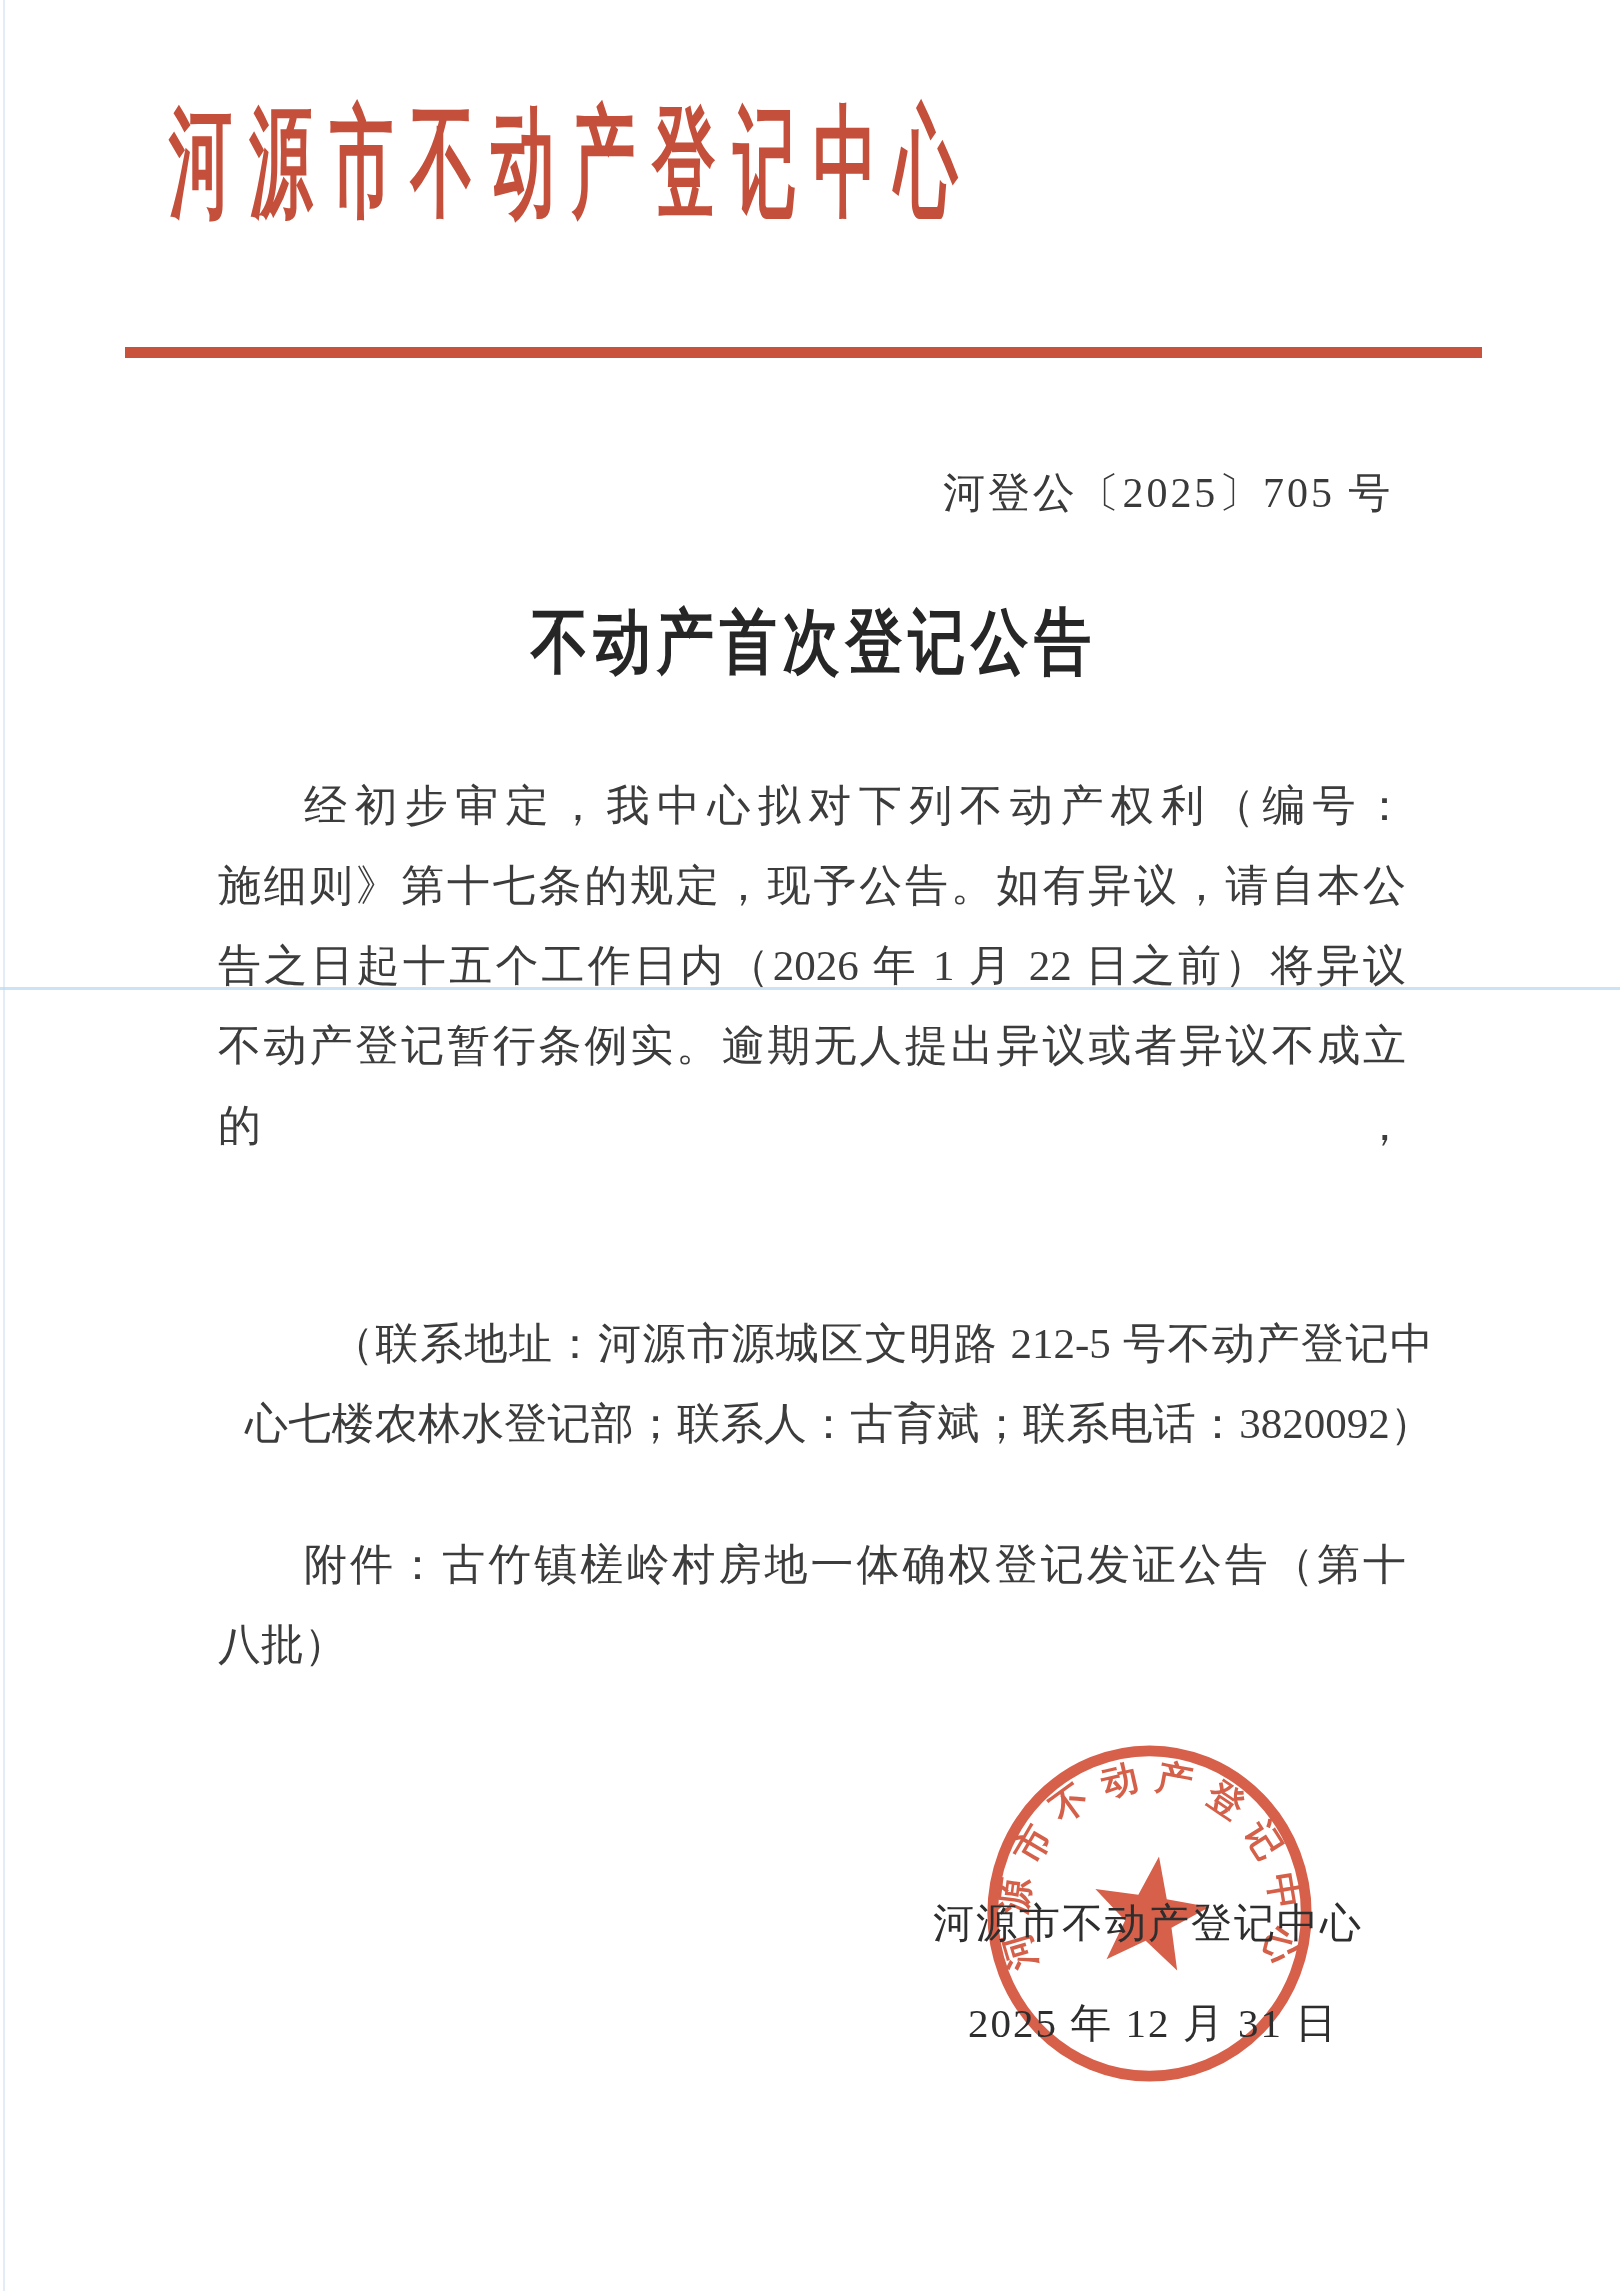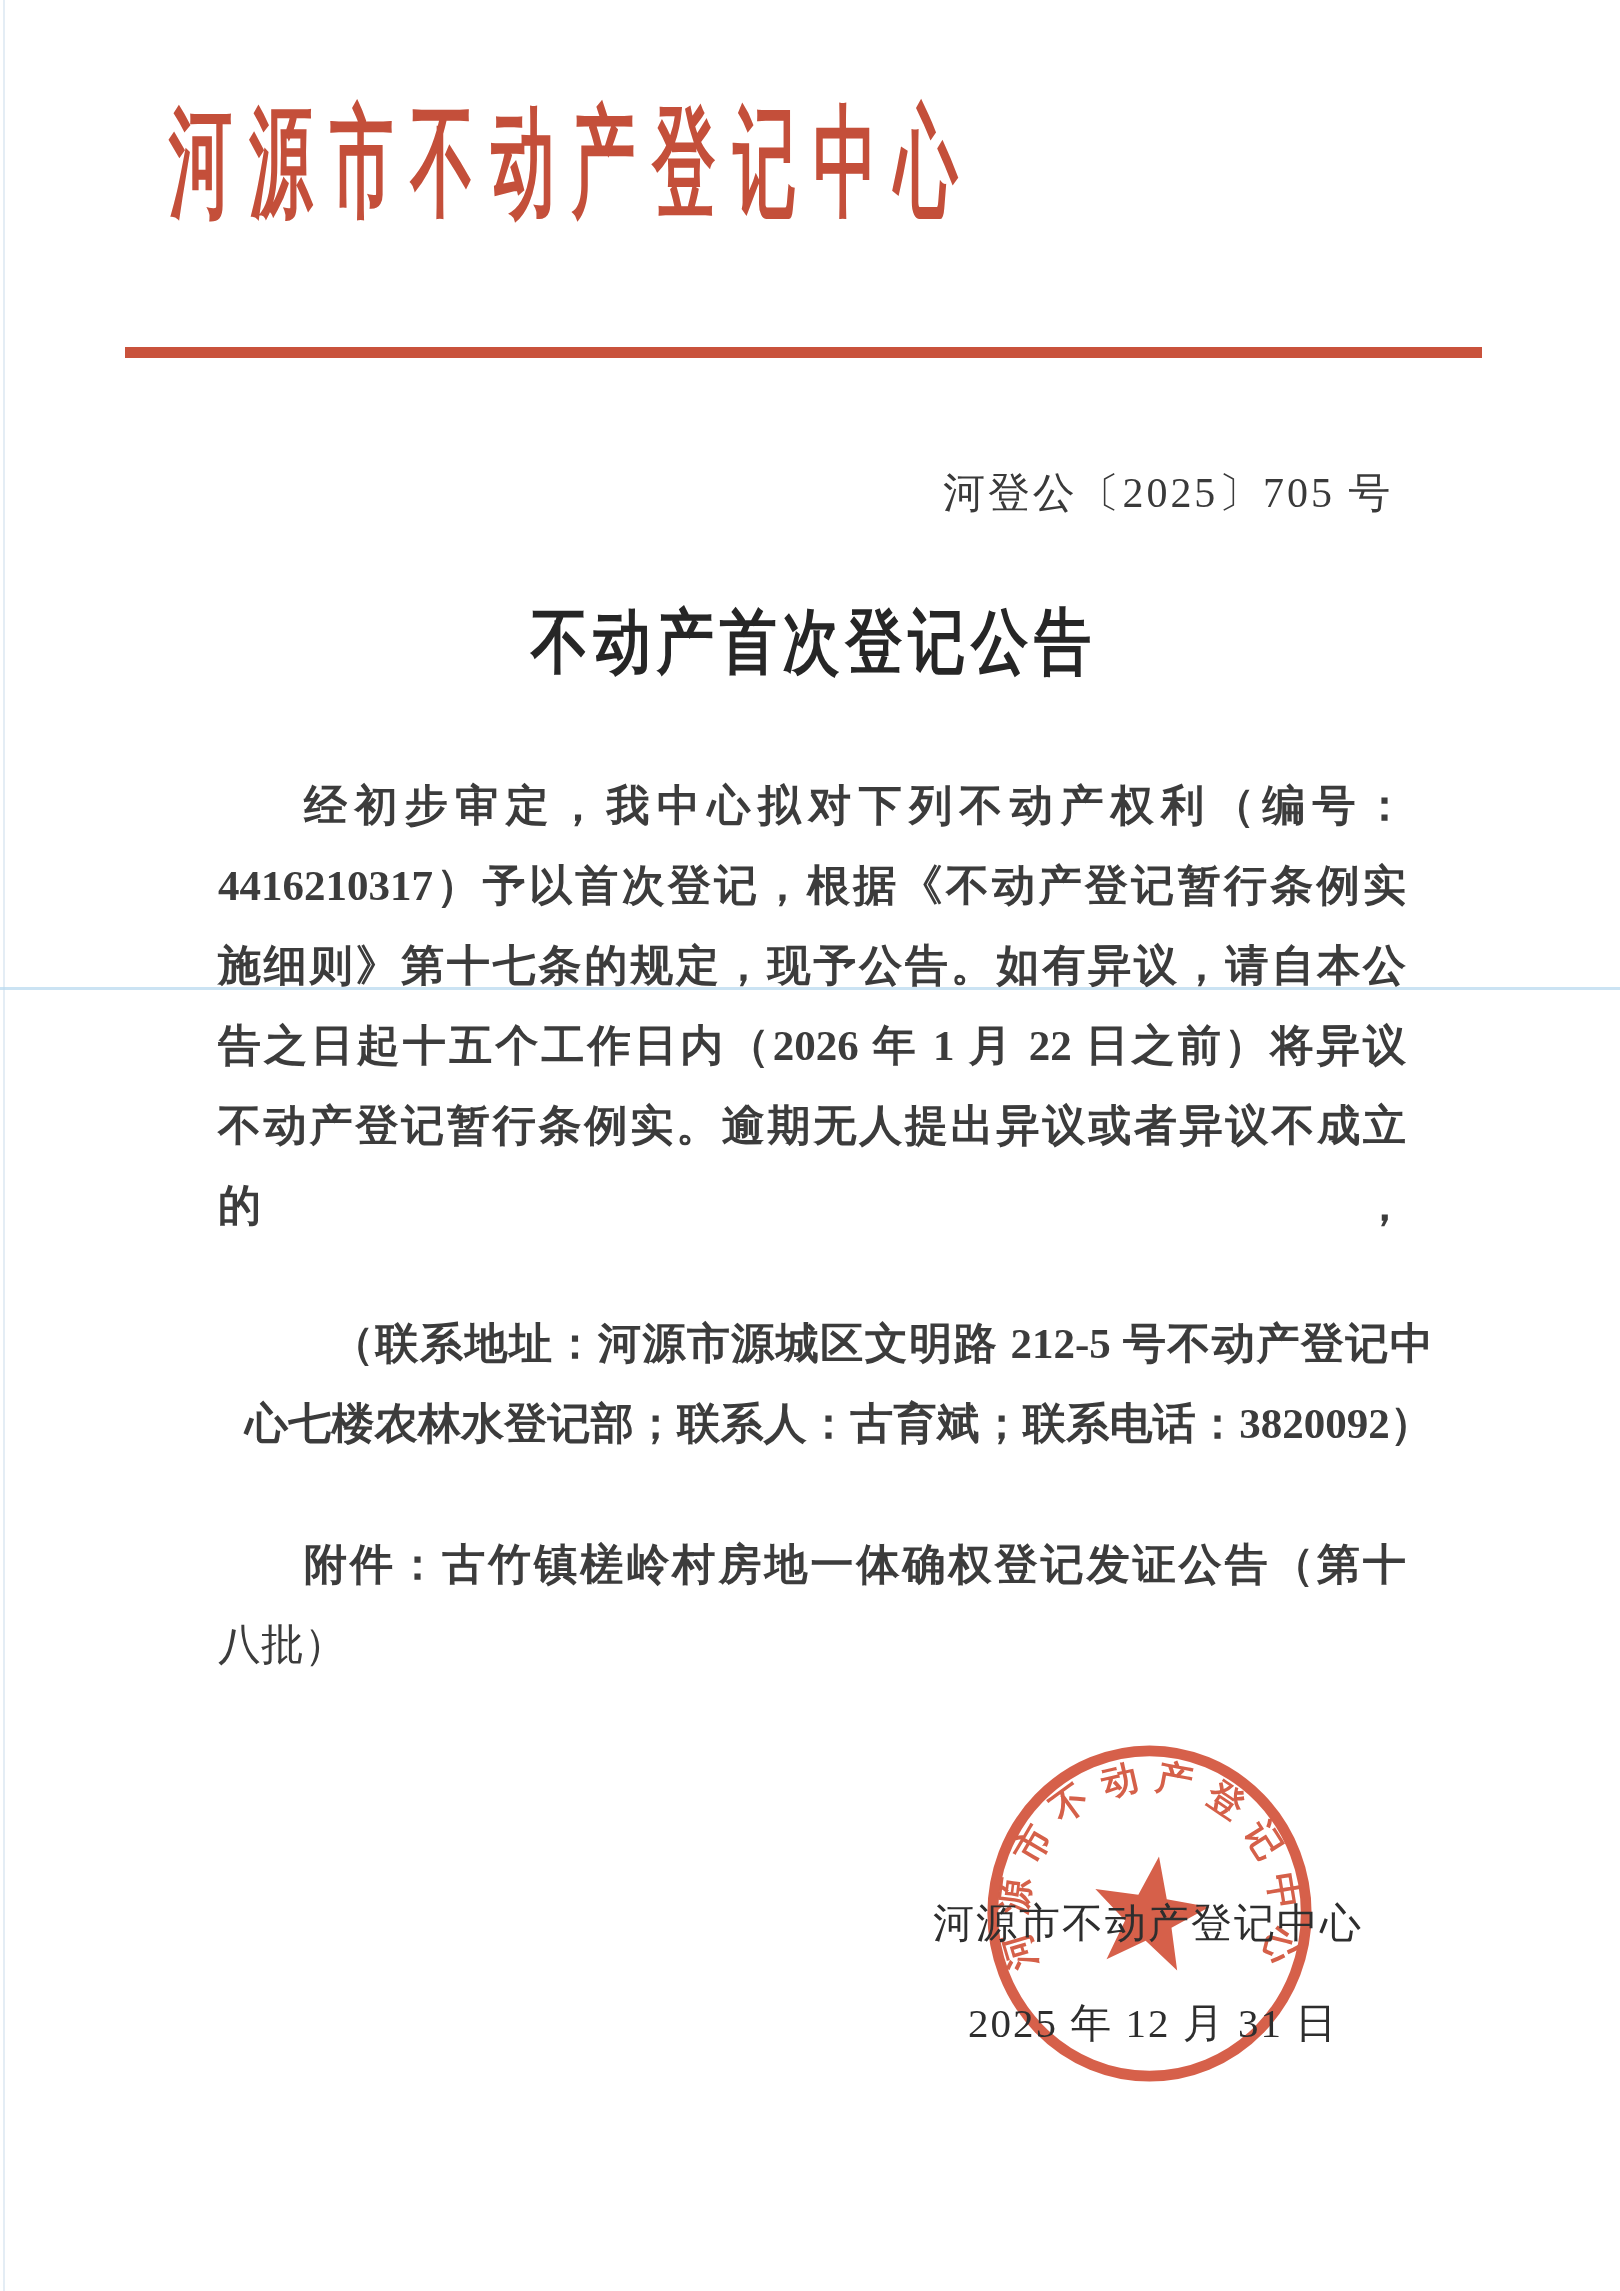--- a/index.html
+++ b/index.html
@@ -37,21 +37,21 @@
   }
 
   .body-block{
     position:absolute;left:218px;width:1188px;
     font-size:43px;line-height:80px;color:#3c3c3c;
   }
   .p1{top:766px;}
   .p2{top:1304px;margin-left:27px;}
   .p3{top:1525px;}
   .line{white-space:nowrap;}
-  .line.j{white-space:normal;text-align:justify;text-align-last:justify;font-weight:bold;}
+  .line.j{white-space:normal;text-align:justify;text-align-last:justify;}
   .line.indent{text-indent:86px;}
 
   .signature{
     position:absolute;left:933px;top:1898px;
     font-size:41px;line-height:51px;color:#2e2e2e;
     letter-spacing:2px;white-space:nowrap;z-index:3;
   }
   .sign-date{
     position:absolute;left:968px;top:1998px;
     font-size:41px;line-height:51px;color:#2e2e2e;
@@ -73,21 +73,20 @@
   <div class="letterhead" style="color:#c44f3a;">河源市不动产登记中心</div>
 
   <div class="red-rule" style="background:#c9523c;"></div>
 
   <div class="doc-number">河登公〔2025〕705 号</div>
 
   <div class="doc-title">不动产首次登记公告</div>
 
   <div class="body-block p1">
     <div class="line j indent">经初步审定，我中心拟对下列不动产权利（编号：</div>
-    <div class="line j">4416210317）予以首次登记，根据《不动产登记暂行条例实</div>
     <div class="line j">施细则》第十七条的规定，现予公告。如有异议，请自本公</div>
     <div class="line j">告之日起十五个工作日内（2026 年 1 月 22 日之前）将异议</div>
     <div class="line j">不动产登记暂行条例实。逾期无人提出异议或者异议不成立的，</div>
   </div>
 
   <div class="scan-hline"></div>
 
   <div class="body-block p2">
     <div class="line j indent">（联系地址：河源市源城区文明路 212-5 号不动产登记中</div>
     <div class="line j">心七楼农林水登记部；联系人：古育斌；联系电话：3820092）</div>

